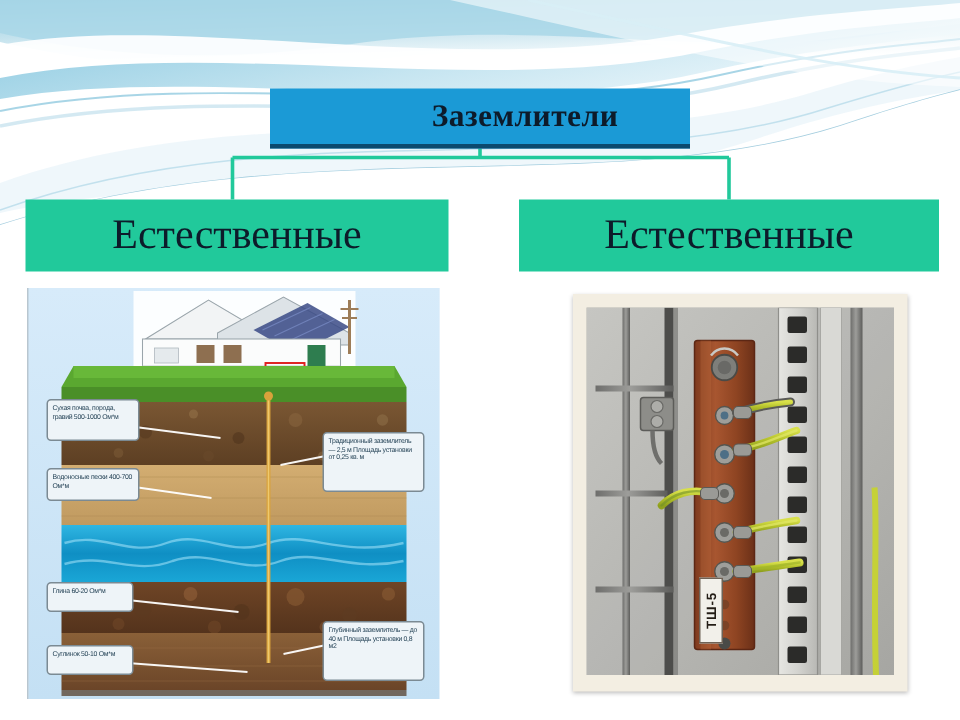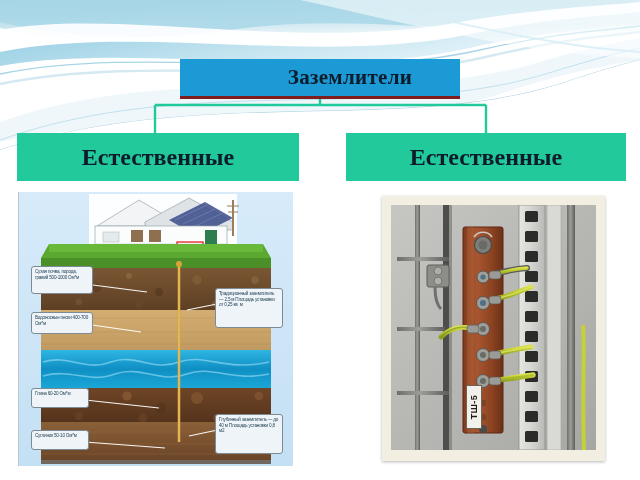--- a/index.html
+++ b/index.html
@@ -15,40 +15,40 @@
   }
 
   
   #bg-waves{ position:absolute; left:0; top:0; width:640px; height:480px; }
 
   
   .title-box{
     position:absolute;
     left:180px; top:59px; width:280px; height:40px;
     background:#1B9AD6;
-    border-bottom:3px solid #7f1d1d;
+    border-bottom:3px solid #0c4a6e;
     display:flex; align-items:center; justify-content:center;padding-left:48px;
   }
   .title-box .txt{
     font-size:21px; font-weight:bold; color:#0d1b2a;
     letter-spacing:.3px; white-space:nowrap;
     transform:translateX(6px);
   }
 
   
   .connector{ position:absolute; left:0; top:0; width:640px; height:480px; }
 
   
   .cat-box{
     position:absolute; height:48px;
     background:#21C99B;
     display:flex; align-items:center; justify-content:center;
   }
   .cat-box .txt{
-    font-size:24px; font-weight:bold; color:#0d1b2a; white-space:nowrap;
+    font-size:28px; font-weight:normal; color:#0d1b2a; white-space:nowrap;
   }
   #cat-left { left:17px;  top:133px; width:282px; }
   #cat-right{ left:346px; top:133px; width:280px; }
 
   
   #pic-left{
     position:absolute; left:19px; top:192px; width:274px; height:274px;
     background:#cfe6f7;
     overflow:hidden;
     box-shadow:-1px 0 0 #b9c6cf;

